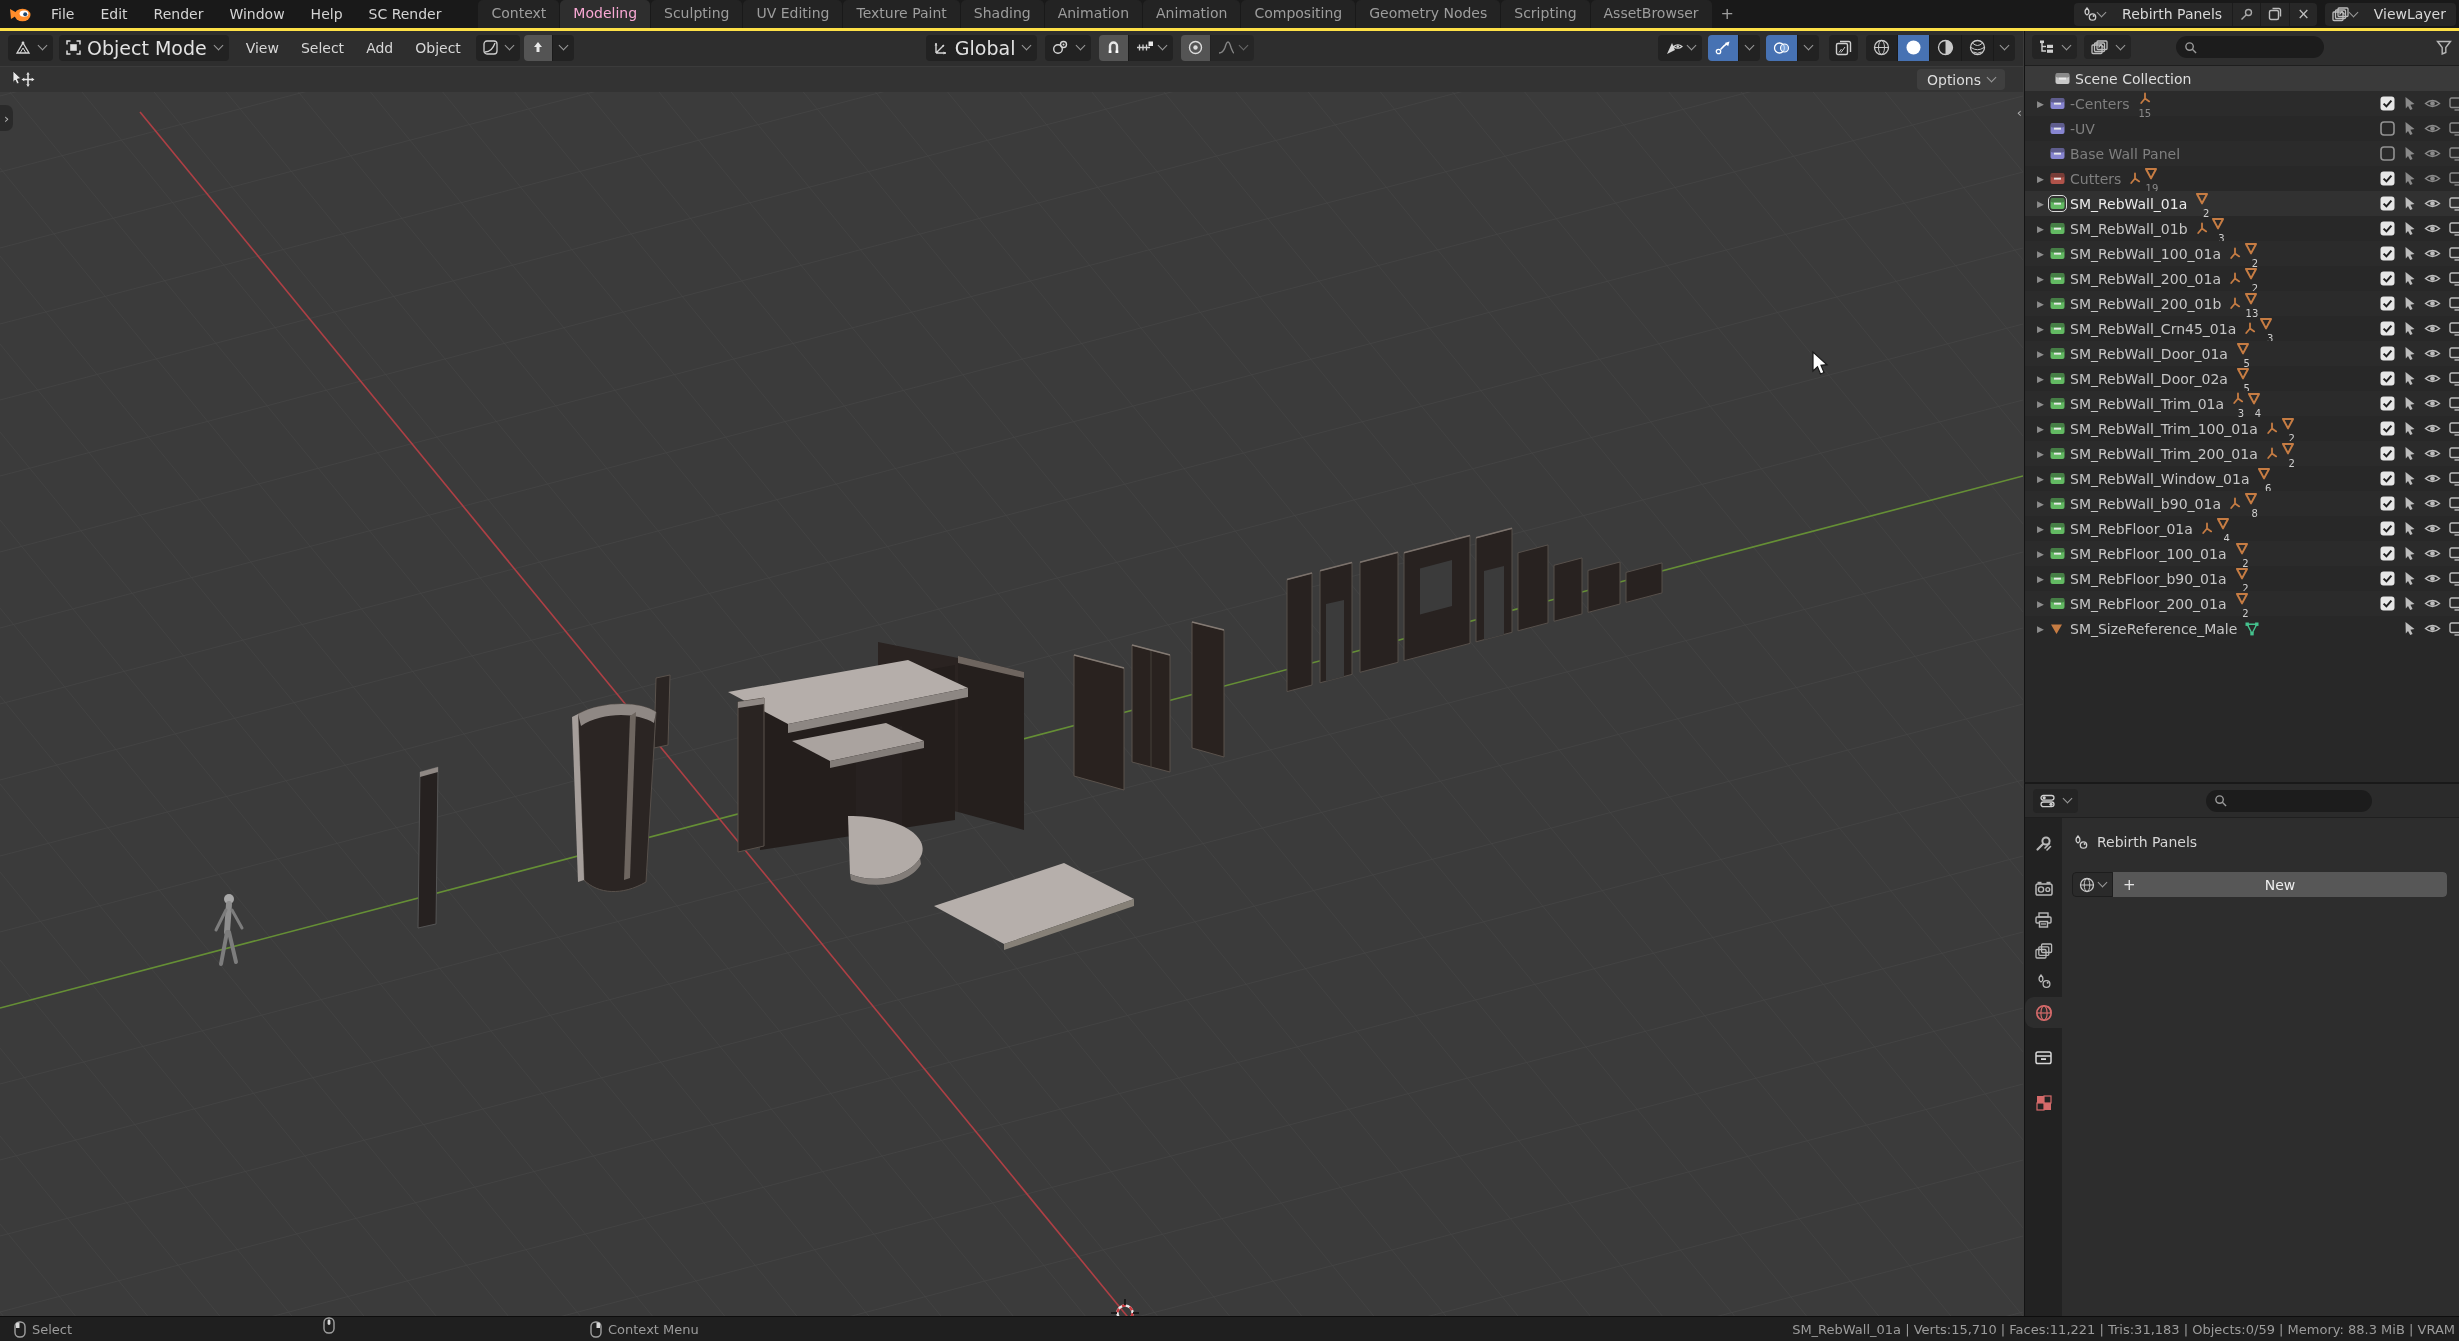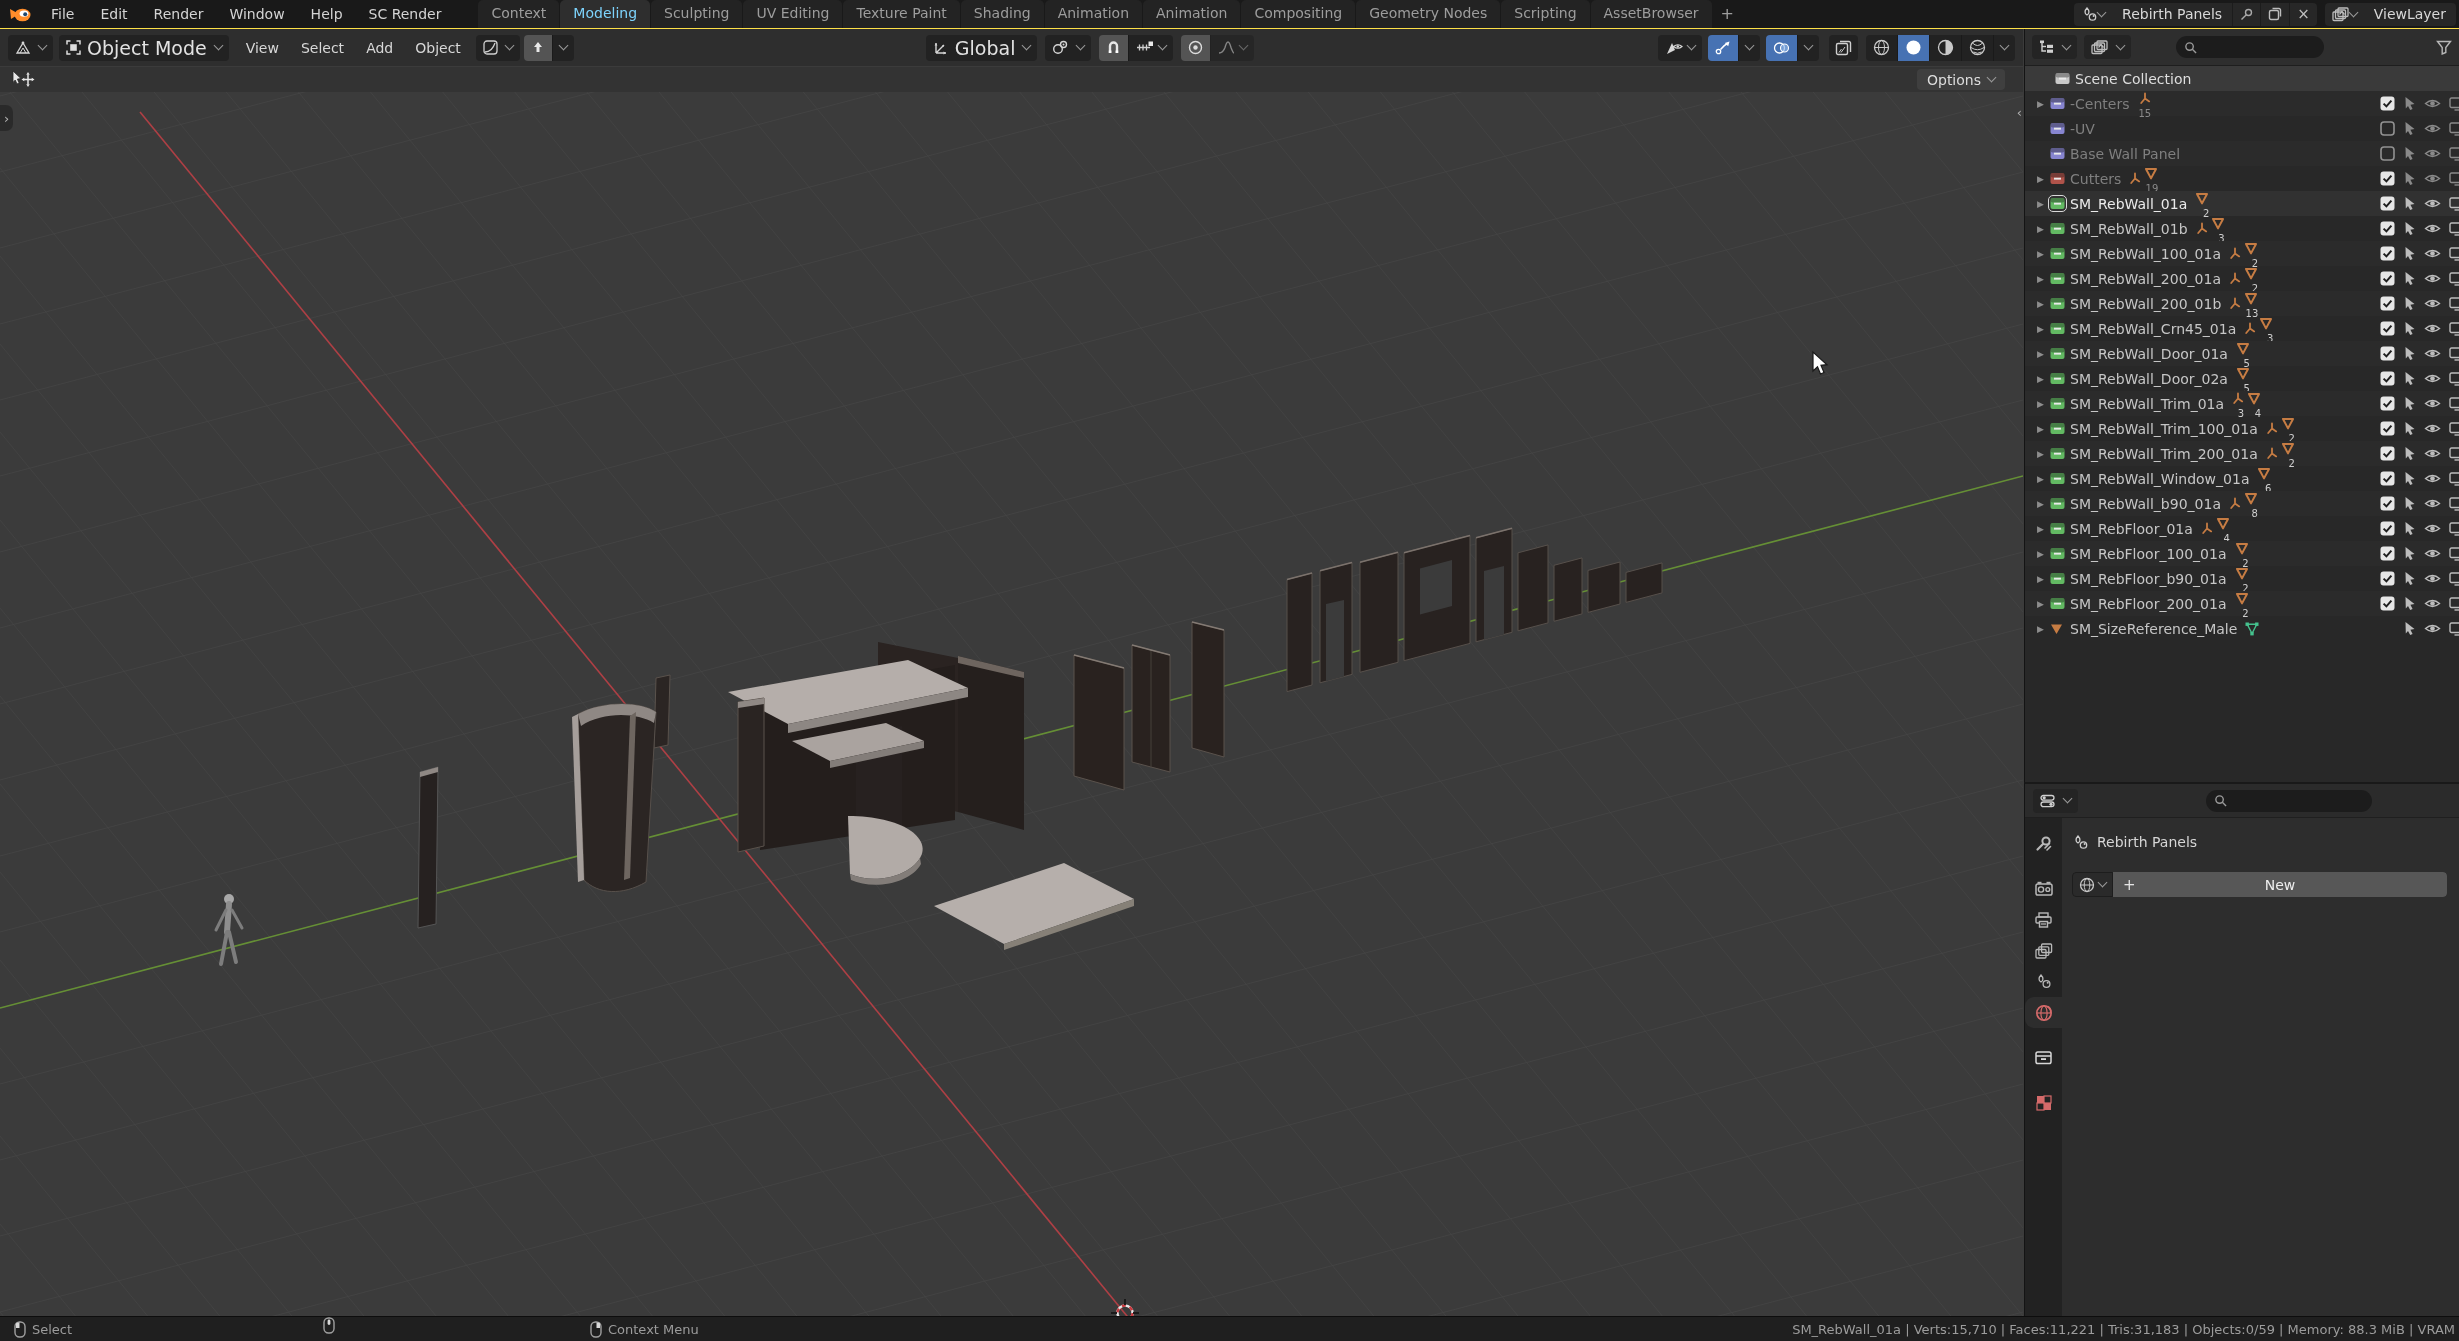--- a/index.html
+++ b/index.html
@@ -3,27 +3,27 @@
 <meta charset="utf-8">
 <style>
   html,body{margin:0;padding:0;}
   body{width:2459px;height:1341px;position:relative;overflow:hidden;
        background:#3b3b3b;font-family:"DejaVu Sans",sans-serif;color:#cfcfcf;
        -webkit-user-select:none;}
   svg{display:block;}
 
   
   #topbar{position:absolute;left:0;top:0;width:2459px;height:28px;background:#191919;
-          border-bottom:1px solid #fde047;display:flex;align-items:center;z-index:40;}
+          border-bottom:3px solid #fde047;display:flex;align-items:center;z-index:40;}
   #blender-logo{margin:0 6px 0 8px;display:flex;align-items:center;}
   .menu-item{padding:0 13px;font-size:14px;line-height:28px;color:#d4d4d4;cursor:default;}
   #wtabs{display:flex;align-items:flex-end;height:28px;margin-left:24px;}
   .wtab{font-size:14px;color:#9d9d9d;background:#232323;padding:4px 13px 5px;margin-right:1px;
         border-radius:5px 5px 0 0;line-height:19px;white-space:nowrap;}
-  .wtab.active{background:#2e2e2e;color:#7dd3fc;}
+  .wtab.active{background:#2e2e2e;color:#f9a8d4;}
   .wtab.addtab{background:transparent;color:#9d9d9d;font-size:16px;padding:4px 8px 5px;}
   #topbar-right{margin-left:auto;display:flex;gap:8px;margin-right:3px;align-items:center;}
   .pill{display:flex;align-items:center;background:#272727;border-radius:4px;height:23px;font-size:14px;}
   .pill .seg{display:flex;align-items:center;height:23px;padding:0 7px;border-left:1px solid #1c1c1c;}
   .pill .seg:first-child{border-left:none;}
   .pill .txt{color:#d8d8d8;padding:0 10px;}
 
   .chev{width:6px;height:6px;border-right:1.6px solid #9a9a9a;border-bottom:1.6px solid #9a9a9a;
         transform:rotate(45deg);display:inline-block;margin-top:-4px;flex:none;}
 

